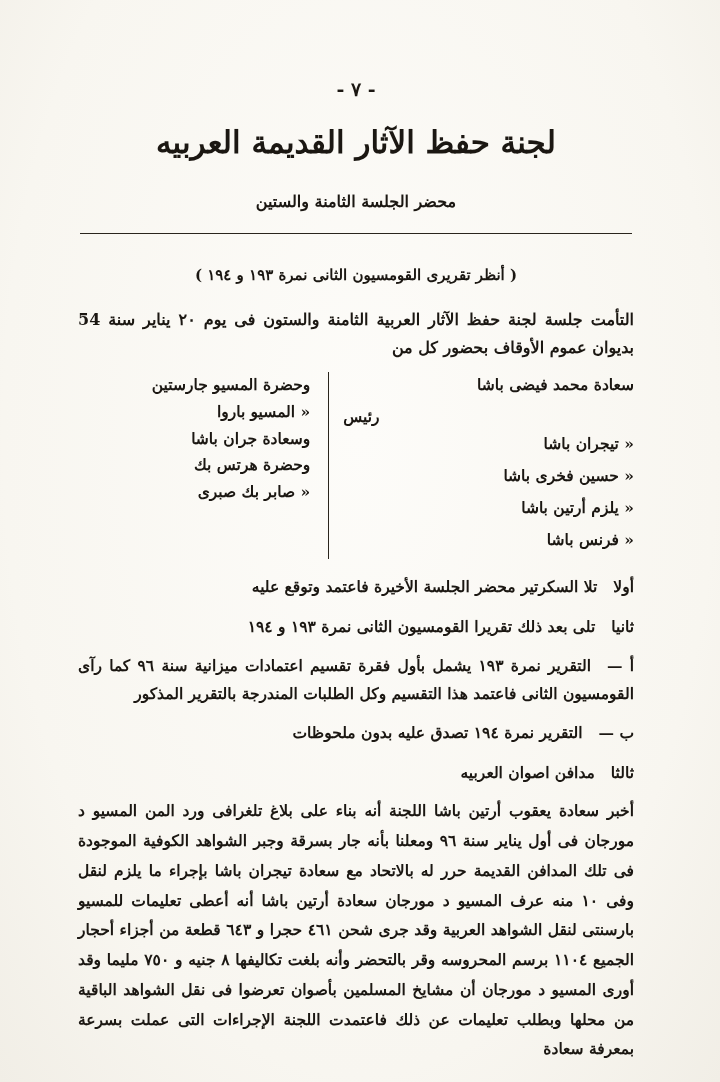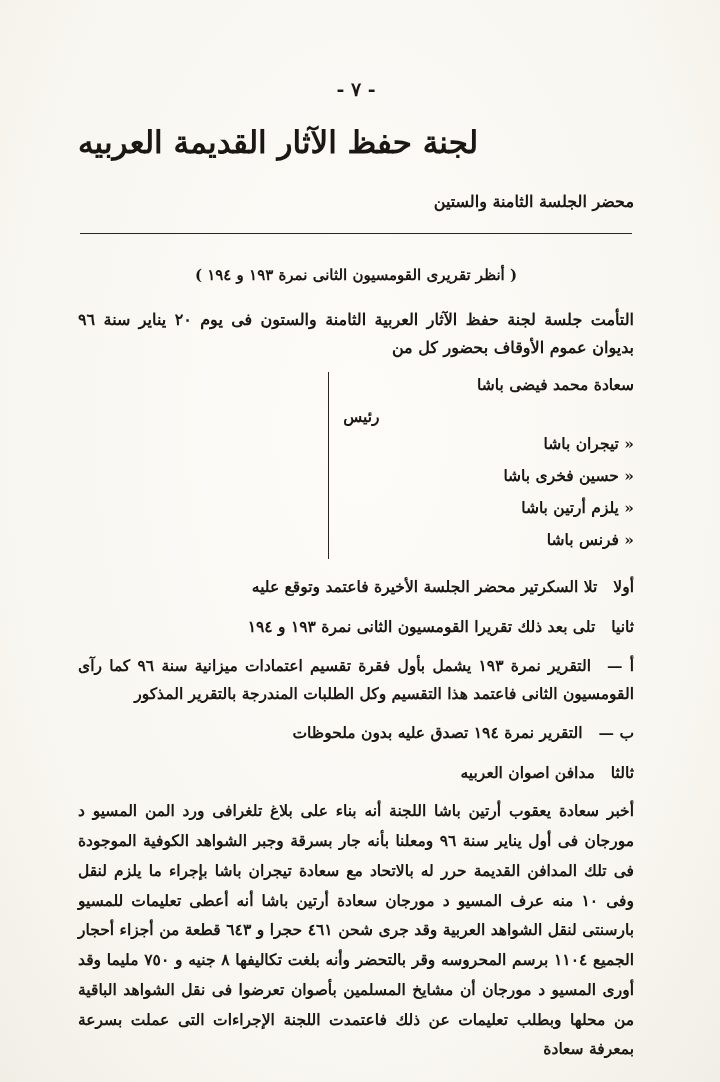--- a/index.html
+++ b/index.html
@@ -22,28 +22,28 @@
     padding: 78px 86px 40px 78px;
   }
   .page-number {
     text-align: center;
     font-size: 19px;
     font-weight: 700;
     letter-spacing: 2px;
     margin-bottom: 22px;
   }
   .title {
-    text-align: left;
+    text-align: center;
     font-size: 31px;
     font-weight: 700;
     margin: 0 0 30px 0;
     line-height: 1.3;
   }
   .subtitle {
-    text-align: right;
+    text-align: center;
     font-size: 16px;
     font-weight: 700;
     margin: 0 0 22px 0;
   }
   .rule {
     height: 1px;
     background: #2a251d;
     margin: 0 2px 14px 2px;
   }
   .note {
@@ -115,21 +115,21 @@
   <div class="page-number">- ٧ -</div>
 
   <h1 class="title">لجنة حفظ الآثار القديمة العربيه</h1>
 
   <h2 class="subtitle">محضر الجلسة الثامنة والستين</h2>
 
   <div class="rule"></div>
 
   <div class="note">( أنظر تقريرى القومسيون الثانى نمرة ١٩٣ و ١٩٤ )</div>
 
-  <p class="intro">التأمت جلسة لجنة حفظ الآثار العربية الثامنة والستون فى يوم ٢٠ يناير سنة ٩٦ بديوان عموم الأوقاف بحضور كل من</p>
+  <p class="intro">التأمت جلسة لجنة حفظ الآثار العربية الثامنة والستون فى يوم ٢٠ يناير سنة 54 بديوان عموم الأوقاف بحضور كل من</p>
 
   <div class="attendees">
     <div class="col col-right">
       <div class="att-row">
         <span>سعادة محمد فيضى باشا</span>
         <span class="role">رئيس</span>
       </div>
       <div class="att-row">
         <span>«  تيجران باشا</span>
         <span class="role"></span>
@@ -138,20 +138,37 @@
         <span>«  حسين فخرى باشا</span>
         <span class="role"></span>
       </div>
       <div class="att-row">
         <span>«  يلزم أرتين باشا</span>
         <span class="role"></span>
       </div>
       <div class="att-row">
         <span>«  فرنس باشا</span>
         <span class="role"></span>
+      </div>
+    </div>
+    <div class="col col-left">
+      <div class="att-row">
+        <span>وحضرة المسيو جارستين</span>
+      </div>
+      <div class="att-row">
+        <span>«  المسيو باروا</span>
+      </div>
+      <div class="att-row">
+        <span>وسعادة جران باشا</span>
+      </div>
+      <div class="att-row">
+        <span>وحضرة هرتس بك</span>
+      </div>
+      <div class="att-row">
+        <span>«  صابر بك صبرى</span>
       </div>
     </div>
   </div>
 
   <p class="item">
     <span class="item-label">أولا</span><span>تلا السكرتير محضر الجلسة الأخيرة فاعتمد وتوقع عليه</span>
   </p>
 
   <p class="item">
     <span class="item-label">ثانيا</span><span>تلى بعد ذلك تقريرا القومسيون الثانى نمرة ١٩٣ و ١٩٤</span>

